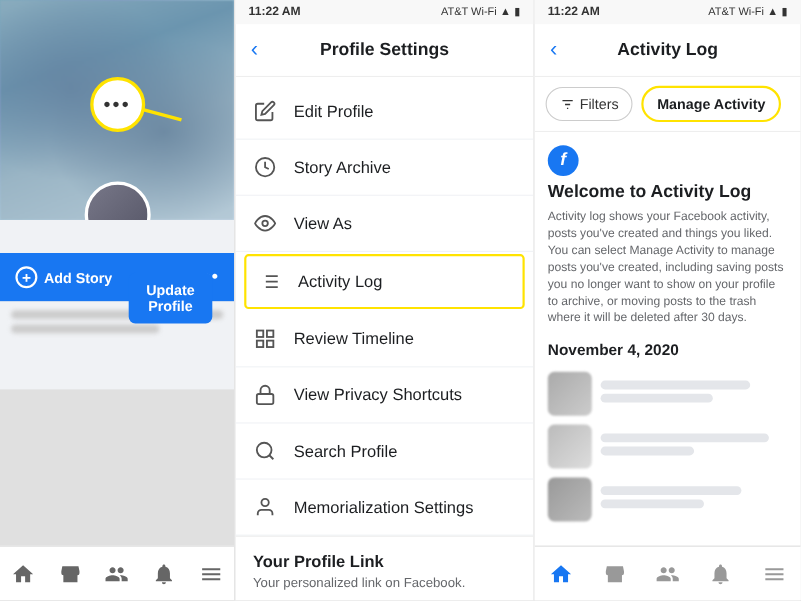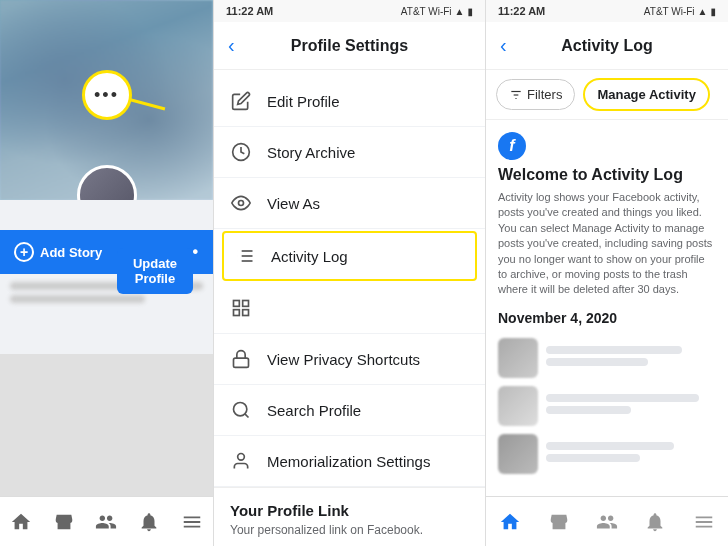--- a/index.html
+++ b/index.html
@@ -550,20 +550,21 @@
 
     <div class="menu-item">
       <div class="menu-icon">
         <svg width="20" height="20" viewBox="0 0 24 24" fill="none" stroke="#555" stroke-width="2">
             <rect x="3" y="3" width="7" height="7"></rect>
             <rect x="14" y="3" width="7" height="7"></rect>
             <rect x="14" y="14" width="7" height="7"></rect>
             <rect x="3" y="14" width="7" height="7"></rect>
           </svg>
       </div>
+      <span class="menu-label">Review Timeline</span>
     </div>
 
     <div class="menu-item">
       <div class="menu-icon">
         <svg width="20" height="20" viewBox="0 0 24 24" fill="none" stroke="#555" stroke-width="2">
             <rect x="3" y="11" width="18" height="11" rx="2" ry="2"></rect>
             <path d="M7 11V7a5 5 0 0110 0v4"></path>
           </svg>
       </div>
       <span class="menu-label">View Privacy Shortcuts</span>

